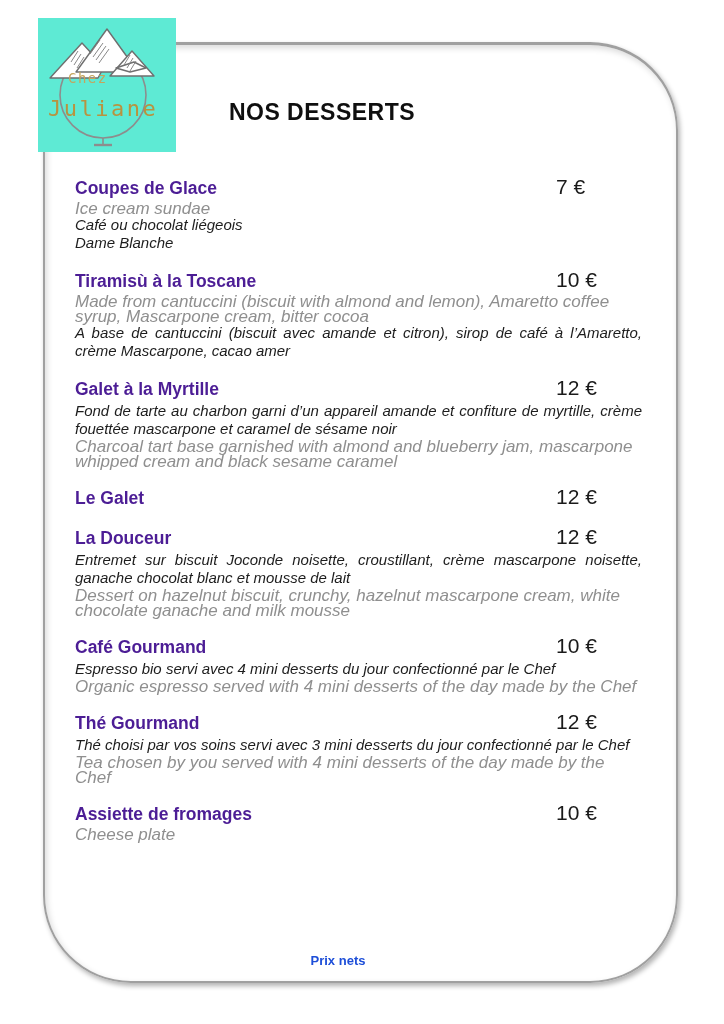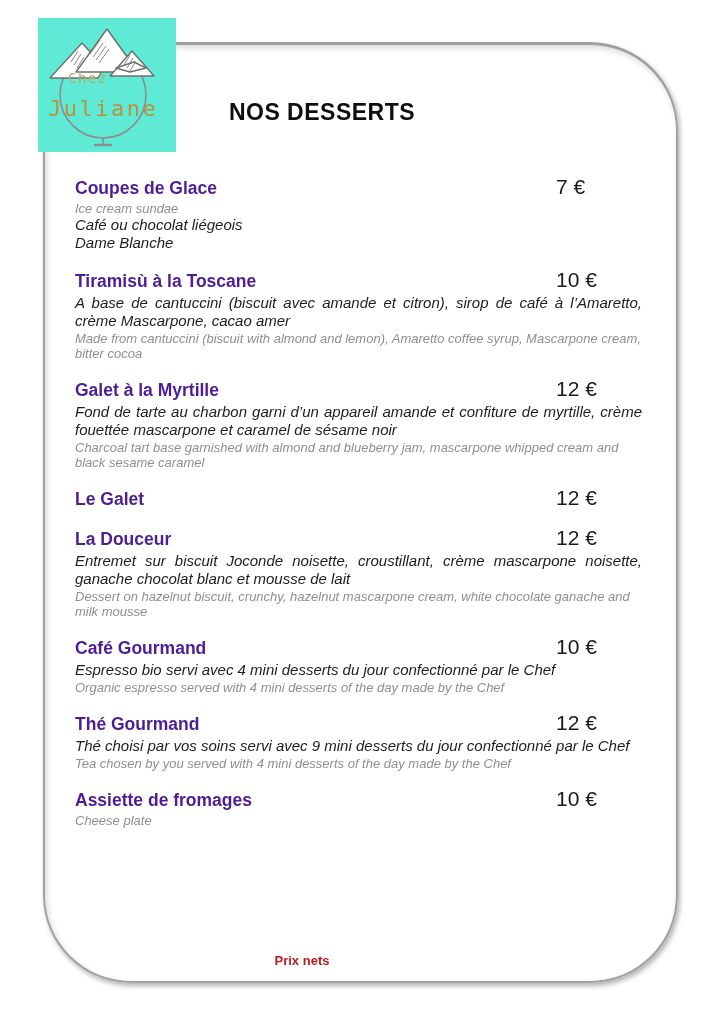--- a/index.html
+++ b/index.html
@@ -41,27 +41,27 @@
   .item-price{
     position:absolute;left:481px;top:-2px;
     font-size:21px;font-weight:400;color:#1a1a1a;white-space:nowrap;
   }
   .item-line{font-style:italic;}
   .item-line.fr,.item-line.fr-justify{
     font-size:15px;line-height:18px;color:#1d1d1d;
   }
   .item-line.fr-justify{text-align:justify;}
   .item-line.en{
-    font-size:13px;line-height:15px;color:#8f8f8f;margin-top:1px;
+    font-size:17px;line-height:15px;color:#8f8f8f;margin-top:1px;
   }
 
   
   .footer{
     position:absolute;left:0;top:953px;width:604px;z-index:2;
-    text-align:center;font-size:13px;font-weight:700;color:#b91c1c;
+    text-align:center;font-size:13px;font-weight:700;color:#1d4ed8;padding-left:36px;
   }
 </style>
 </head>
 <body>
 
 <div class="page">
 
   <div class="frame"></div>
 
   <div class="logo">
@@ -111,22 +111,22 @@
           <div class="item-line fr">Dame Blanche</div>
         </div>
   </div>
 
   <div class="menu-item">
     <div class="item-head">
       <span class="item-name">Tiramisù à la Toscane</span>
       <span class="item-price">10 €</span>
     </div>
     <div>
+          <div class="item-line en">Made from cantuccini (biscuit with almond and lemon), Amaretto coffee syrup, Mascarpone cream, bitter cocoa</div>
           <div class="item-line fr-justify">A base de cantuccini (biscuit avec amande et citron), sirop de café à l’Amaretto, crème Mascarpone, cacao amer</div>
-          <div class="item-line en">Made from cantuccini (biscuit with almond and lemon), Amaretto coffee syrup, Mascarpone cream, bitter cocoa</div>
         </div>
   </div>
 
   <div class="menu-item">
     <div class="item-head">
       <span class="item-name">Galet à la Myrtille</span>
       <span class="item-price">12 €</span>
     </div>
     <div>
           <div class="item-line fr-justify">Fond de tarte au charbon garni d’un appareil amande et confiture de myrtille, crème fouettée mascarpone et caramel de sésame noir</div>
@@ -164,21 +164,21 @@
           <div class="item-line en">Organic espresso served with 4 mini desserts of the day made by the Chef</div>
         </div>
   </div>
 
   <div class="menu-item">
     <div class="item-head">
       <span class="item-name">Thé Gourmand</span>
       <span class="item-price">12 €</span>
     </div>
     <div>
-          <div class="item-line fr">Thé choisi par vos soins servi avec 9 mini desserts du jour confectionné par le Chef</div>
+          <div class="item-line fr">Thé choisi par vos soins servi avec 3 mini desserts du jour confectionné par le Chef</div>
           <div class="item-line en">Tea chosen by you served with 4 mini desserts of the day made by the Chef</div>
         </div>
   </div>
 
   <div class="menu-item">
     <div class="item-head">
       <span class="item-name">Assiette de fromages</span>
       <span class="item-price">10 €</span>
     </div>
     <div>

